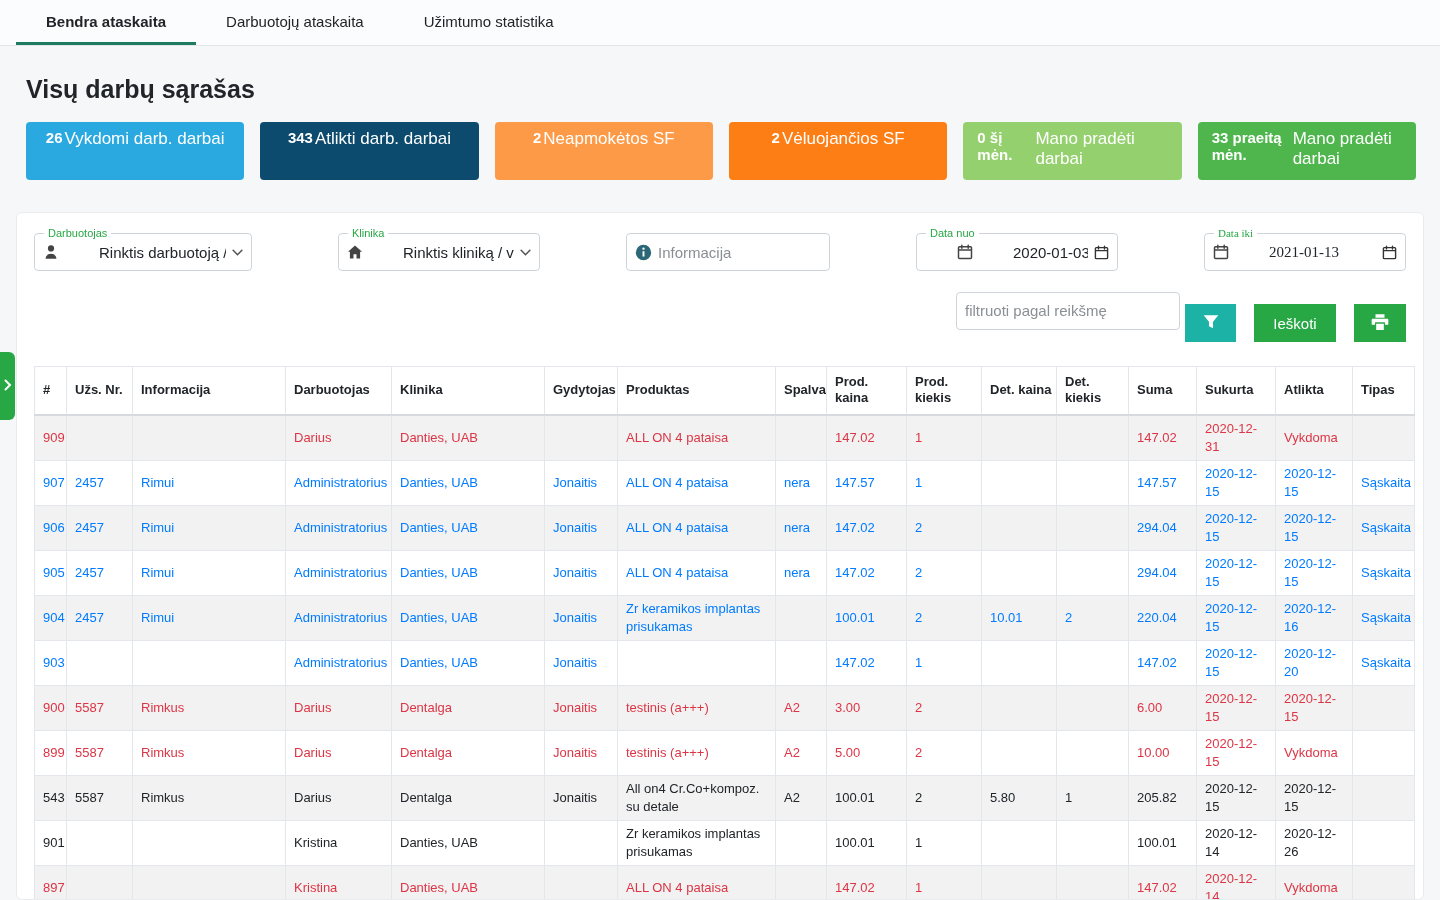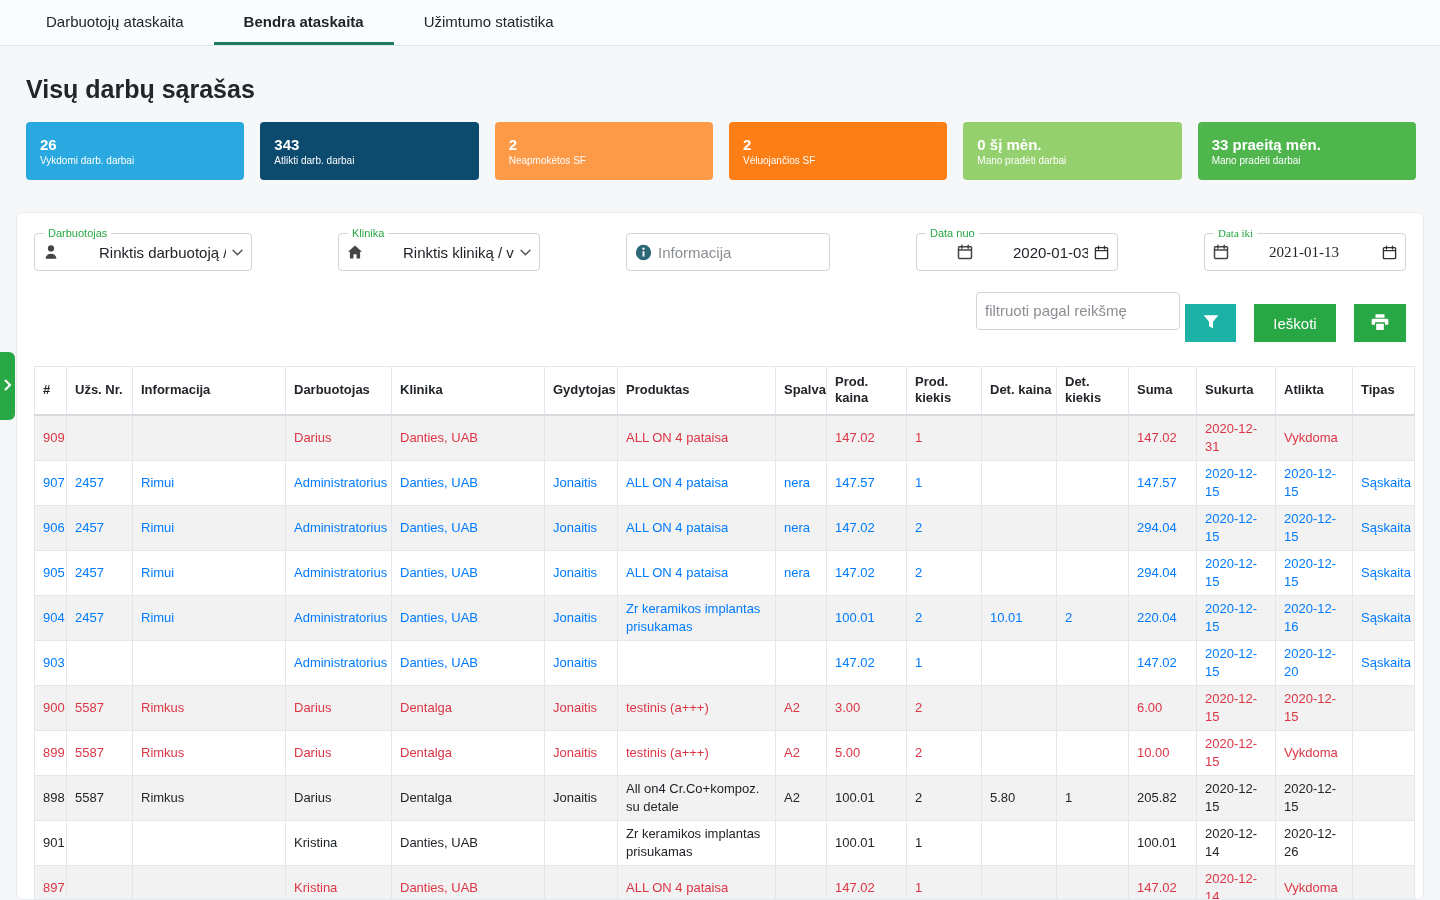--- a/index.html
+++ b/index.html
@@ -19,24 +19,24 @@
     font-size: 15px; cursor: pointer; border-bottom: 3px solid transparent;
     white-space: nowrap;
   }
   .tab.active { font-weight: 700; border-bottom-color: var(--tab-underline); }
   
   .page-title { margin: 28px 0 18px 26px; font-size: 25px; line-height: 30px; font-weight: 700; }
   
   .cards { display: flex; gap: 16px; padding: 0 24px 0 26px; }
   .card {
     flex: 1; height: 58px; border-radius: 4px; color: #fff;
-    padding: 7px 14px; display: flex; flex-direction: column; justify-content: center; gap: 2px;
+    padding: 7px 14px; display: flex; flex-direction: row; justify-content: center; gap: 2px;
   }
   .card-value { font-size: 15px; font-weight: 700; }
-  .card-label { font-size: 10px; }
+  .card-label { font-size: 17px; }
   
   .panel {
     position: relative; margin: 32px 16px 0; height: 688px;
     background: #fff; border: 1px solid #e9ecef; border-radius: 6px;
     padding: 20px 17px 0; overflow: hidden;
   }
   .filters-row { display: flex; align-items: center; }
   .filters-row-1 { justify-content: space-between; }
   .filters-row-2 { justify-content: flex-end; margin-top: 8px; }
   .fgroup {
@@ -50,21 +50,21 @@
   }
   .fvalue { flex: 1; white-space: nowrap; overflow: hidden; color: #212529; margin-left: 34px; }
   .fgroup input {
     border: none; outline: none; flex: 1; min-width: 0;
     font: inherit; color: #495057; background: transparent;
   }
   .fgroup input::placeholder { color: #8a8f94; opacity: 1; }
   .ficon, .fcaret { display: flex; align-items: center; flex: 0 0 auto; }
   .w1 { width: 218px; } .w2 { width: 202px; } .w3 { width: 204px; }
   .w4 { width: 200px; } .w5 { width: 202px; padding-left: 40px; } .w6 { width: 202px; font-family: Liberation Serif, serif; }
-  .w-filter { width: 204px; margin-right: 5px; }
+  .w-filter { width: 224px; margin-right: 5px; }
   .btn {
     height: 38px; border: none; border-radius: 0; cursor: pointer;
     display: flex; align-items: center; justify-content: center;
     color: #fff; font: inherit; font-size: 15px; margin-top: 25px;
   }
   .btn-funnel { width: 51px; background: var(--teal); margin-right: 18px; }
   .btn-search { width: 82px; background: var(--green); margin-right: 18px; }
   .btn-print  { width: 52px; background: var(--green); }
   
   table.orders {
@@ -88,22 +88,22 @@
   .side-toggle {
     position: fixed; left: 0; top: 352px; width: 15px; height: 68px;
     background: var(--green); border-radius: 0 6px 6px 0; cursor: pointer;
     display: flex; align-items: center; justify-content: center;
   }
 </style>
 </head>
 <body>
 
 <header class="topbar">
+  <div class="tab active">Bendra ataskaita</div>
   <div class="tab">Darbuotojų ataskaita</div>
-  <div class="tab active">Bendra ataskaita</div>
   <div class="tab">Užimtumo statistika</div>
 </header>
 
 <h1 class="page-title">Visų darbų sąrašas</h1>
 
 <div class="cards">
   <div class="card" style="background-color: rgb(42, 169, 224);">
     <div class="card-value">26</div>
     <div class="card-label">Vykdomi darb. darbai</div>
   </div>
@@ -414,21 +414,21 @@
           <td>5.00</td>
           <td>2</td>
           <td></td>
           <td></td>
           <td>10.00</td>
           <td>2020-12-15</td>
           <td>Vykdoma</td>
           <td></td>
         </tr>
         <tr class="variant-dark">
-          <td>898</td>
+          <td>543</td>
           <td>5587</td>
           <td>Rimkus</td>
           <td>Darius</td>
           <td>Dentalga</td>
           <td>Jonaitis</td>
           <td>All on4 Cr.Co+kompoz. su detale</td>
           <td>A2</td>
           <td>100.01</td>
           <td>2</td>
           <td>5.80</td>

